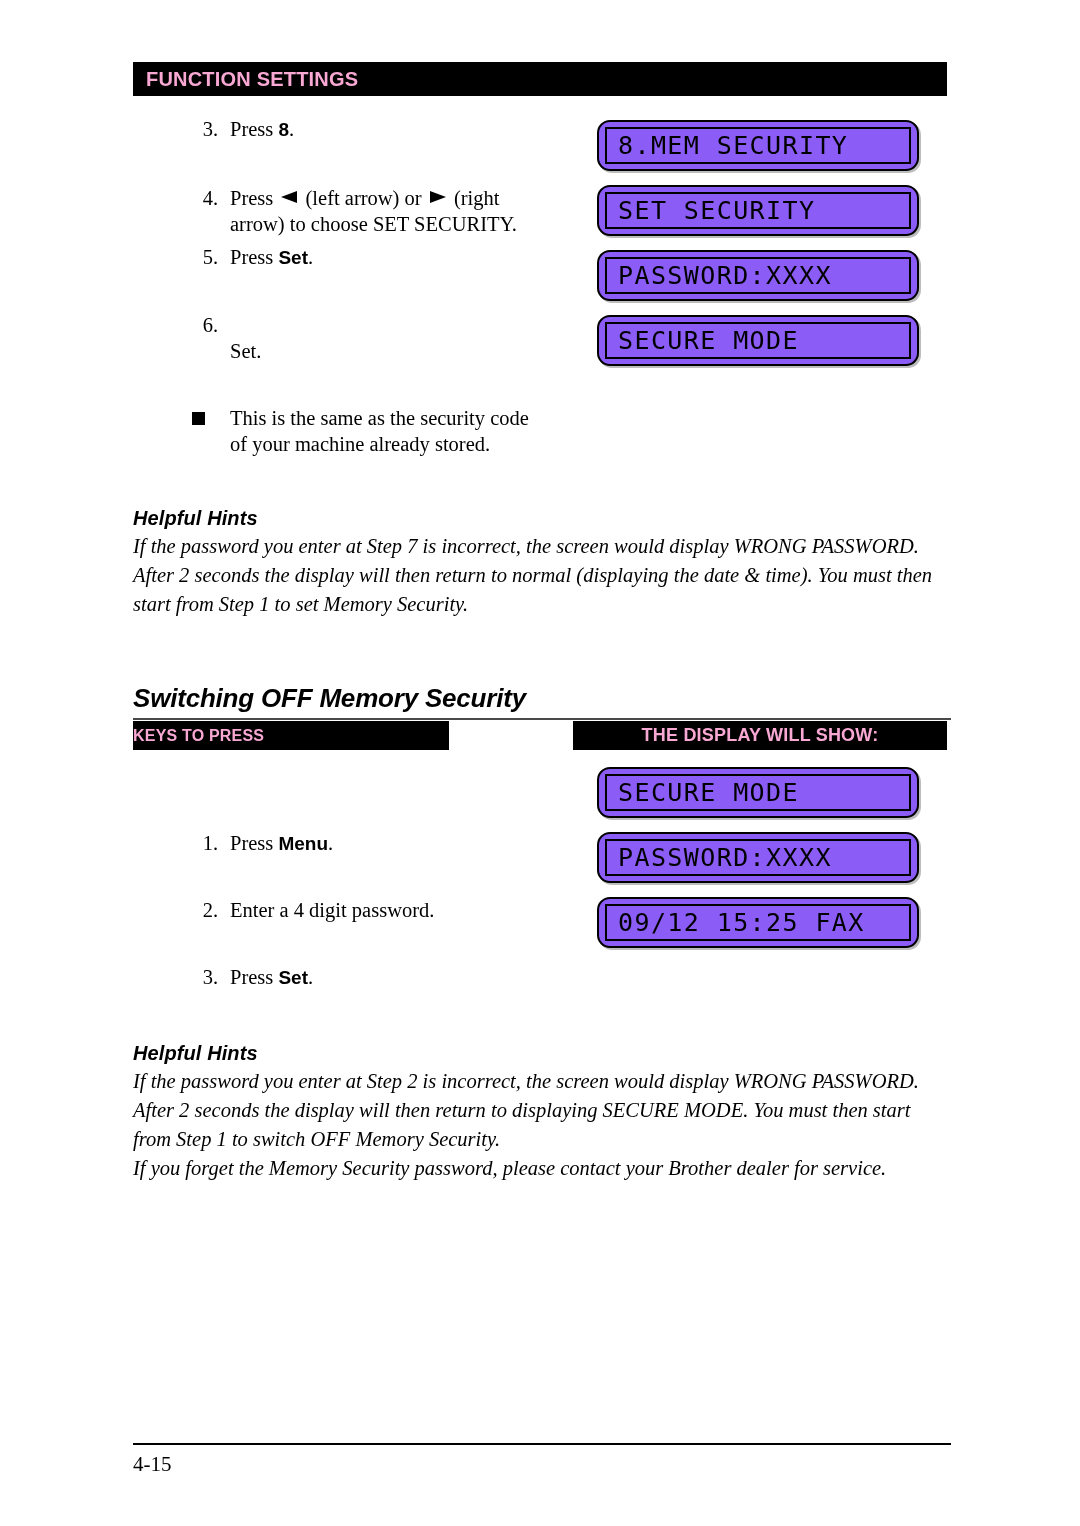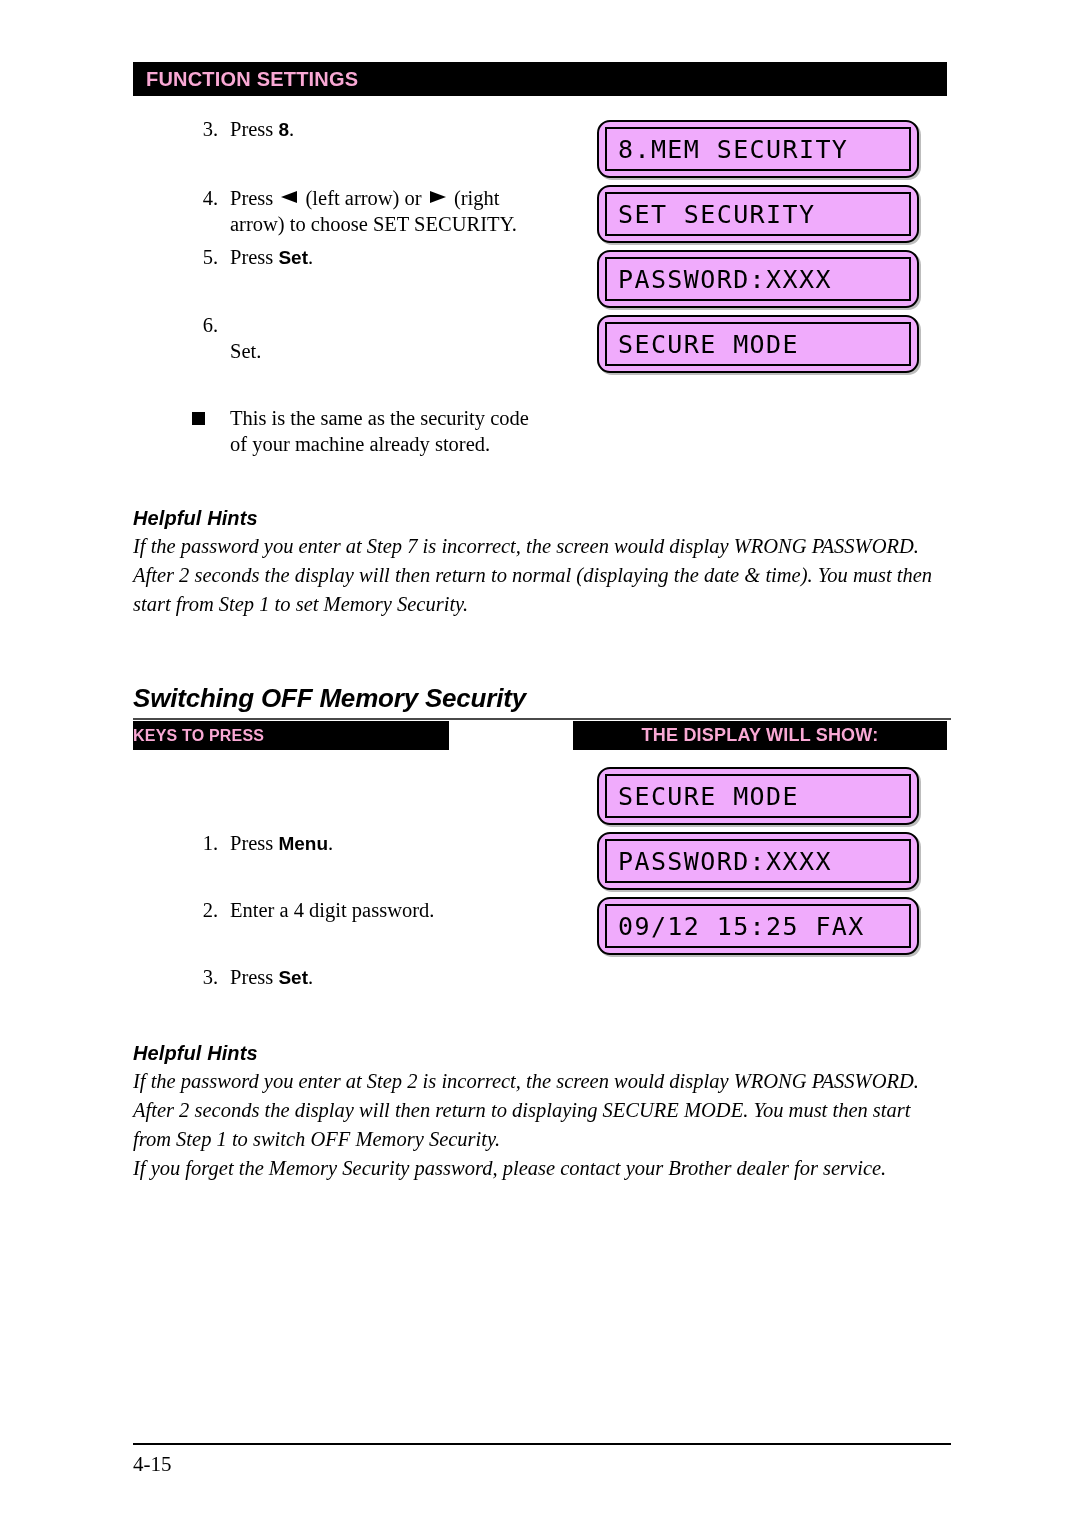--- a/index.html
+++ b/index.html
@@ -117,25 +117,25 @@
   }
   .note .body {
     display: block;
     margin-left: 40px;
   }
 
   
   .lcd {
     position: absolute;
     width: 322px;
-    height: 58px;
+    height: 51px;
     border: 2px solid #000;
     border-radius: 13px;
     box-sizing: border-box;
-    background: #f0abfc;
+    background: #8b5cf6;
     box-shadow: 2px 2px 0 0 #bdbdbd;
   }
   .lcd .inner {
     position: absolute;
     left: 6px;
     top: 5px;
     right: 6px;
     bottom: 5px;
     border: 2px solid #000;
     box-sizing: border-box;

